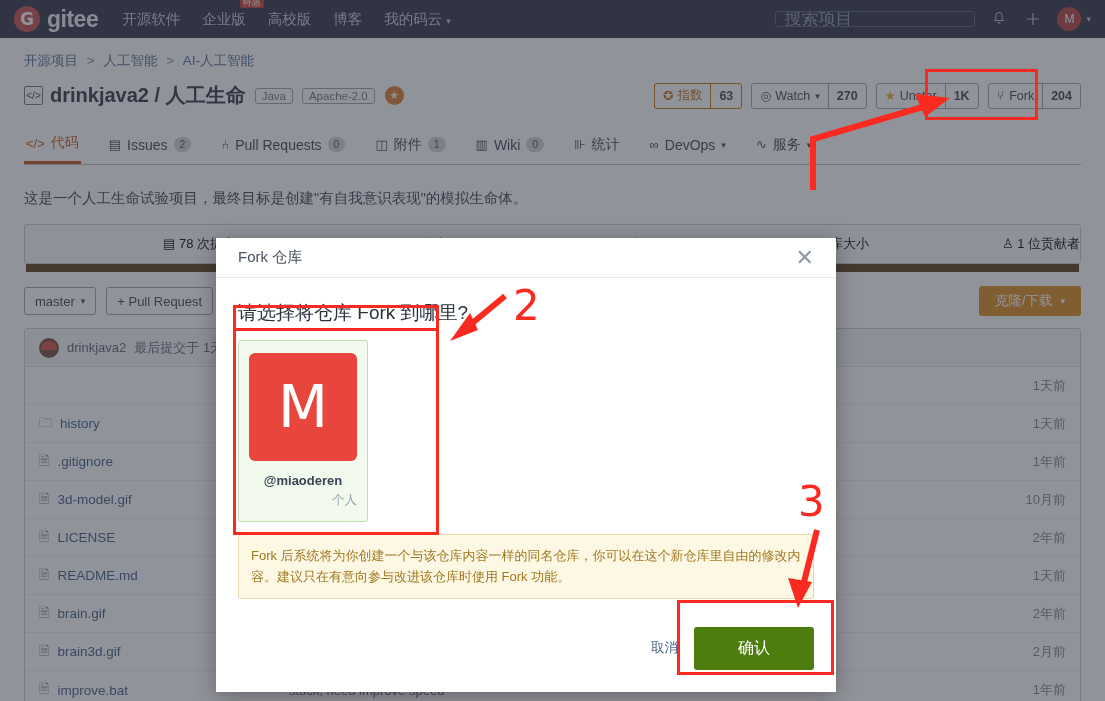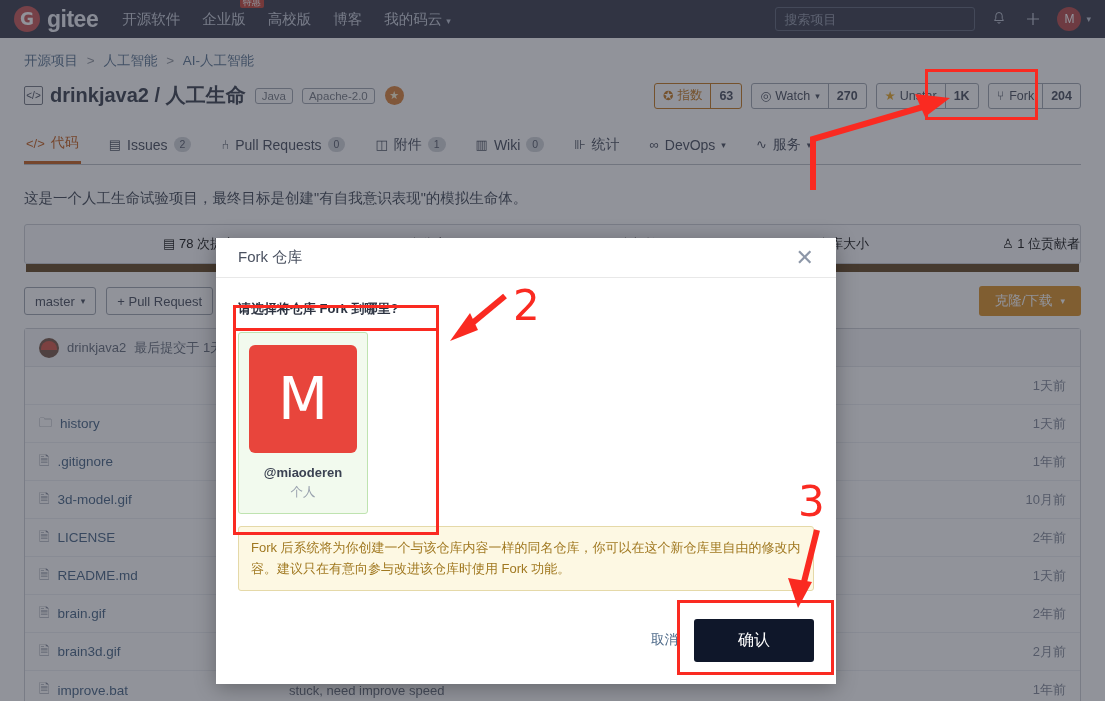--- a/index.html
+++ b/index.html
@@ -31,22 +31,22 @@
   .nav-item {
     color:#c5c9d6; font-size:14.5px; position:relative; cursor:pointer; white-space:nowrap;
   }
   .badge-hot {
     position:absolute; top:-13px; right:-18px;
     background:#c0392b; color:#fff; font-size:9px;
     padding:1px 3px; border-radius:2px; line-height:1.1;
   }
   .topbar-right { margin-left:auto; display:flex; align-items:center; gap:14px; }
   .search-box {
-    width:200px; height:24px; border:1px solid #555b70; border-radius:3px;
-    background:transparent; color:#9aa0b2; font-size:13px; padding:0 8px;
+    width:200px; height:16px; border:1px solid #555b70; border-radius:3px;
+    background:transparent; color:#9aa0b2; font-size:17px; padding:0 8px;
     font-family:"Liberation Sans",sans-serif;
   }
   .search-box::placeholder { color:#8c92a4; }
   .ic { color:#b9bece; width:20px; height:20px; display:flex; align-items:center; justify-content:center; cursor:pointer; }
   .avatar-sm {
     width:24px; height:24px; border-radius:50%; background:#b23c3c; color:#fff;
     font-size:12px; display:flex; align-items:center; justify-content:center;
   }
   .caret-w { color:#b9bece; font-size:9px; }
 
@@ -126,39 +126,39 @@
   .ft-time { width:90px; text-align:right; color:#7b8292; font-size:13px; }
   .fic { color:#7b8292; font-size:13px; }
 
   
   .overlay-modal { position:absolute; z-index:60; left:216px; top:238px; width:620px;
     background:#fff; box-shadow:0 4px 20px rgba(0,0,0,0.3); }
   .modal-head { height:40px; border-bottom:1px solid #e8e8e8; display:flex; align-items:center; padding:0 22px; }
   .modal-title { font-size:15px; color:#4a5160; }
   .modal-close { margin-left:auto; font-size:22px; color:#8d97a8; cursor:pointer; line-height:1; }
   .modal-body { padding:22px 22px 12px; }
-  .modal-q { font-size:13px; font-weight:bold; color:#2b3240; }
+  .modal-q { font-size:19px; font-weight:normal; color:#2b3240; }
   .owner-card {
     width:130px; border:1px solid #bfe3b0; background:#f2faee; border-radius:3px;
     padding:12px 10px; text-align:center; cursor:pointer;
   }
   .owner-avatar {
     width:108px; height:108px; margin:0 auto; background:#e8453c; border-radius:6px;
     color:#fff; font-size:58px; display:flex; align-items:center; justify-content:center;
     font-family:"DejaVu Sans",sans-serif;
   }
   .owner-name { margin-top:12px; font-size:13px; font-weight:bold; color:#3b4252; }
-  .owner-type { margin-top:4px; font-size:12.5px; color:#98a0ad; }
+  .owner-type { margin-top:4px; font-size:12.5px; color:#98a0ad;text-align:right; }
   .notice {
     margin:12px 0 0; background:#fdf8e3; border:1px solid #e5d9a8; border-radius:3px;
     padding:10px 12px; font-size:13px; color:#a07820; line-height:1.65;
   }
   .modal-foot { display:flex; align-items:center; justify-content:flex-end; gap:16px; padding:16px 22px 22px; }
   .link-cancel { font-size:13.5px; color:#4f6b8a; cursor:pointer; }
-  .btn-confirm { background:#0f172a; color:#fff; font-size:16px; padding:11px 44px; border-radius:3px; cursor:pointer; }
+  .btn-confirm { background:#4d7c0f; color:#fff; font-size:16px; padding:11px 44px; border-radius:3px; cursor:pointer; }
 
   
   .anno { position:absolute; z-index:90; pointer-events:none; }
   .anno-box { position:absolute; z-index:90; border:3px solid #fa2a21; pointer-events:none; }
   .anno-num { position:absolute; z-index:91; color:#fa2a21; font-size:42px;
     font-family:"DejaVu Sans",sans-serif; pointer-events:none; }
 </style>
 </head>
 <body>
 

